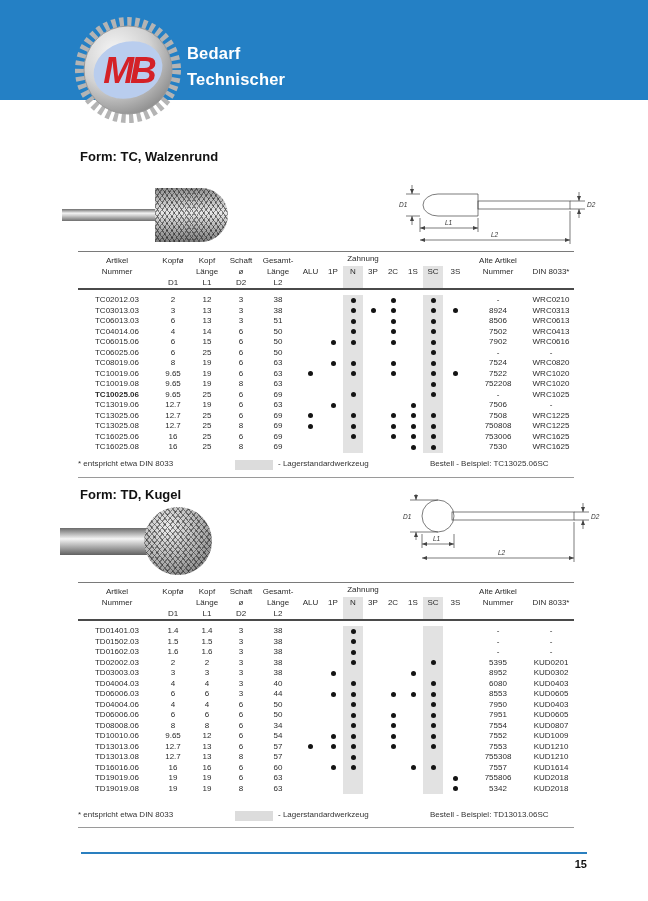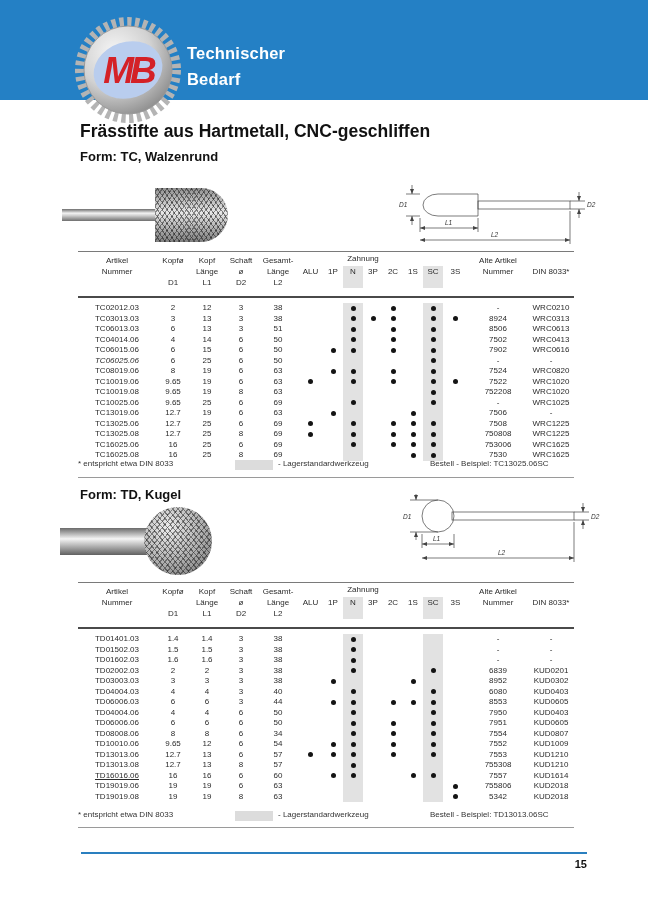--- a/index.html
+++ b/index.html
@@ -42,21 +42,21 @@
   .dg-tc{left:398px;top:182px;}
   .dg-td{left:402px;top:494px;}
   .diagram path,.diagram rect,.diagram line,.diagram circle{stroke:#444;stroke-width:.7;fill:none;}
   .diagram polygon{fill:#444;stroke:none;}
   .diagram text{font-family:"Liberation Sans",sans-serif;font-size:6.5px;font-style:italic;
                 fill:#333;stroke:none;}
 
   
   .datatable{position:absolute;left:78px;width:496px;border-top:1px solid #7a7a7a;}
   .tbl-tc{top:251px;} .tbl-td{top:582px;}
-  .thead{position:relative;display:flex;padding-top:3px;padding-bottom:8px;border-bottom:2px solid #4a4a4a;}
+  .thead{position:relative;display:flex;padding-top:3px;padding-bottom:0;border-bottom:2px solid #4a4a4a;}
   .hcell{flex:none;}
   .hline{height:11px;line-height:11px;font-size:8px;text-align:center;white-space:nowrap;}
   .hl .h2,.hl .h3{background:#e2e2e2;}
   .zahnung{position:absolute;left:220px;top:2px;width:130px;text-align:center;font-size:8px;}
   .tbody{padding-top:5px;}
   .trow{display:flex;height:10.5px;}
   .cell{flex:none;}
   .tcell{font-size:8px;line-height:10.5px;height:10.5px;text-align:center;white-space:nowrap;}
   .dcell{display:flex;align-items:center;justify-content:center;height:10.5px;}
   .tbody .hl{background:#e2e2e2;}
@@ -89,25 +89,24 @@
           <stop offset=".55" stop-color="#d2d2d2"></stop>
           <stop offset="1" stop-color="#8f8f8f"></stop>
       </radialGradient>
     </defs>
     <circle cx="54" cy="54" r="47" fill="none" stroke="#b4b4b4" stroke-width="12" stroke-dasharray="4.2 3.4"></circle>
     <circle cx="54" cy="54" r="44" fill="url(#gmet)" stroke="#9a9a9a" stroke-width="1"></circle>
     <ellipse cx="54" cy="54" rx="35" ry="28" fill="#b9cdee" transform="rotate(-18 54 54)"></ellipse>
     <text x="54" y="67" text-anchor="middle" font-family="Liberation Sans, sans-serif" font-size="37" font-weight="bold" font-style="italic" letter-spacing="-4" fill="#d42127">MB</text>
   </svg>
   <div class="brand">
+    <div>Bedarf</div>
     <div>Technischer</div>
-    <div>Bedarf</div>
   </div>
 
-  <h1 class="title">Frässtifte aus Hartmetall, CNC-geschliffen</h1>
 
   <h2 class="form-title ft-tc">Form: TC, Walzenrund</h2>
 
   <div class="photo photo-tc">
     <div class="shaft"></div>
     <div class="head"></div>
   </div>
 
   <svg class="diagram dg-tc" width="200" height="66" viewBox="0 0 200 66">
     <path d="M80,12 H40 A15,11 0 0 0 40,34 H80 Z"></path>
@@ -334,21 +333,21 @@
           </div>
           <div class="cell dcell" style="width: 20px;"></div>
           <div class="cell dcell hl" style="width: 20px;">
             <div class="dot"></div>
           </div>
           <div class="cell dcell" style="width: 25px;"></div>
           <div class="cell tcell" style="width: 60px;">7902</div>
           <div class="cell tcell" style="width: 46px;">WRC0616</div>
         </div>
         <div class="trow">
-          <div class="cell tcell" style="width: 78px; font-style: italic;">TC06025.06</div>
+          <div class="cell tcell" style="width: 78px;">TC06025.06</div>
           <div class="cell tcell" style="width: 34px;">6</div>
           <div class="cell tcell" style="width: 34px;">25</div>
           <div class="cell tcell" style="width: 34px;">6</div>
           <div class="cell tcell" style="width: 40px;">50</div>
           <div class="cell dcell" style="width: 25px;"></div>
           <div class="cell dcell" style="width: 20px;"></div>
           <div class="cell dcell hl" style="width: 20px;"></div>
           <div class="cell dcell" style="width: 20px;"></div>
           <div class="cell dcell" style="width: 20px;"></div>
           <div class="cell dcell" style="width: 20px;"></div>
@@ -424,21 +423,21 @@
           <div class="cell dcell" style="width: 20px;"></div>
           <div class="cell dcell" style="width: 20px;"></div>
           <div class="cell dcell hl" style="width: 20px;">
             <div class="dot"></div>
           </div>
           <div class="cell dcell" style="width: 25px;"></div>
           <div class="cell tcell" style="width: 60px;">752208</div>
           <div class="cell tcell" style="width: 46px;">WRC1020</div>
         </div>
         <div class="trow">
-          <div class="cell tcell" style="width: 78px;">TC10025.06</div>
+          <div class="cell tcell" style="width: 78px; font-weight: bold;">TC10025.06</div>
           <div class="cell tcell" style="width: 34px;">9.65</div>
           <div class="cell tcell" style="width: 34px;">25</div>
           <div class="cell tcell" style="width: 34px;">6</div>
           <div class="cell tcell" style="width: 40px;">69</div>
           <div class="cell dcell" style="width: 25px;"></div>
           <div class="cell dcell" style="width: 20px;"></div>
           <div class="cell dcell hl" style="width: 20px;">
             <div class="dot"></div>
           </div>
           <div class="cell dcell" style="width: 20px;"></div>
@@ -768,21 +767,21 @@
           <div class="cell dcell hl" style="width: 20px;">
             <div class="dot"></div>
           </div>
           <div class="cell dcell" style="width: 20px;"></div>
           <div class="cell dcell" style="width: 20px;"></div>
           <div class="cell dcell" style="width: 20px;"></div>
           <div class="cell dcell hl" style="width: 20px;">
             <div class="dot"></div>
           </div>
           <div class="cell dcell" style="width: 25px;"></div>
-          <div class="cell tcell" style="width: 60px;">6839</div>
+          <div class="cell tcell" style="width: 60px;">5395</div>
           <div class="cell tcell" style="width: 46px;">KUD0201</div>
         </div>
         <div class="trow">
           <div class="cell tcell" style="width: 78px;">TD03003.03</div>
           <div class="cell tcell" style="width: 34px;">3</div>
           <div class="cell tcell" style="width: 34px;">3</div>
           <div class="cell tcell" style="width: 34px;">3</div>
           <div class="cell tcell" style="width: 40px;">38</div>
           <div class="cell dcell" style="width: 25px;"></div>
           <div class="cell dcell" style="width: 20px;">
@@ -979,21 +978,21 @@
           </div>
           <div class="cell dcell" style="width: 20px;"></div>
           <div class="cell dcell" style="width: 20px;"></div>
           <div class="cell dcell" style="width: 20px;"></div>
           <div class="cell dcell hl" style="width: 20px;"></div>
           <div class="cell dcell" style="width: 25px;"></div>
           <div class="cell tcell" style="width: 60px;">755308</div>
           <div class="cell tcell" style="width: 46px;">KUD1210</div>
         </div>
         <div class="trow">
-          <div class="cell tcell" style="width: 78px; text-decoration: underline;">TD16016.06</div>
+          <div class="cell tcell" style="width: 78px;">TD16016.06</div>
           <div class="cell tcell" style="width: 34px;">16</div>
           <div class="cell tcell" style="width: 34px;">16</div>
           <div class="cell tcell" style="width: 34px;">6</div>
           <div class="cell tcell" style="width: 40px;">60</div>
           <div class="cell dcell" style="width: 25px;"></div>
           <div class="cell dcell" style="width: 20px;">
             <div class="dot"></div>
           </div>
           <div class="cell dcell hl" style="width: 20px;">
             <div class="dot"></div>

